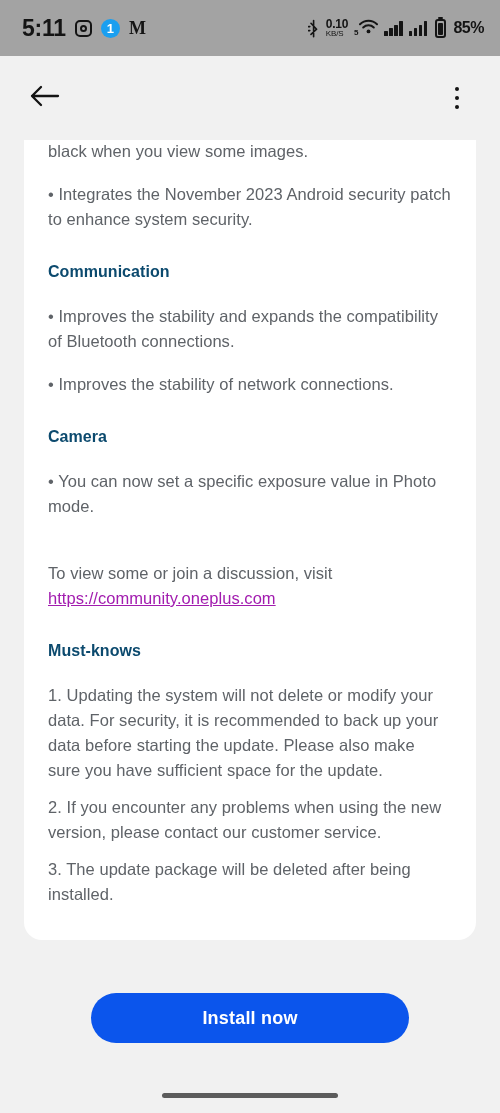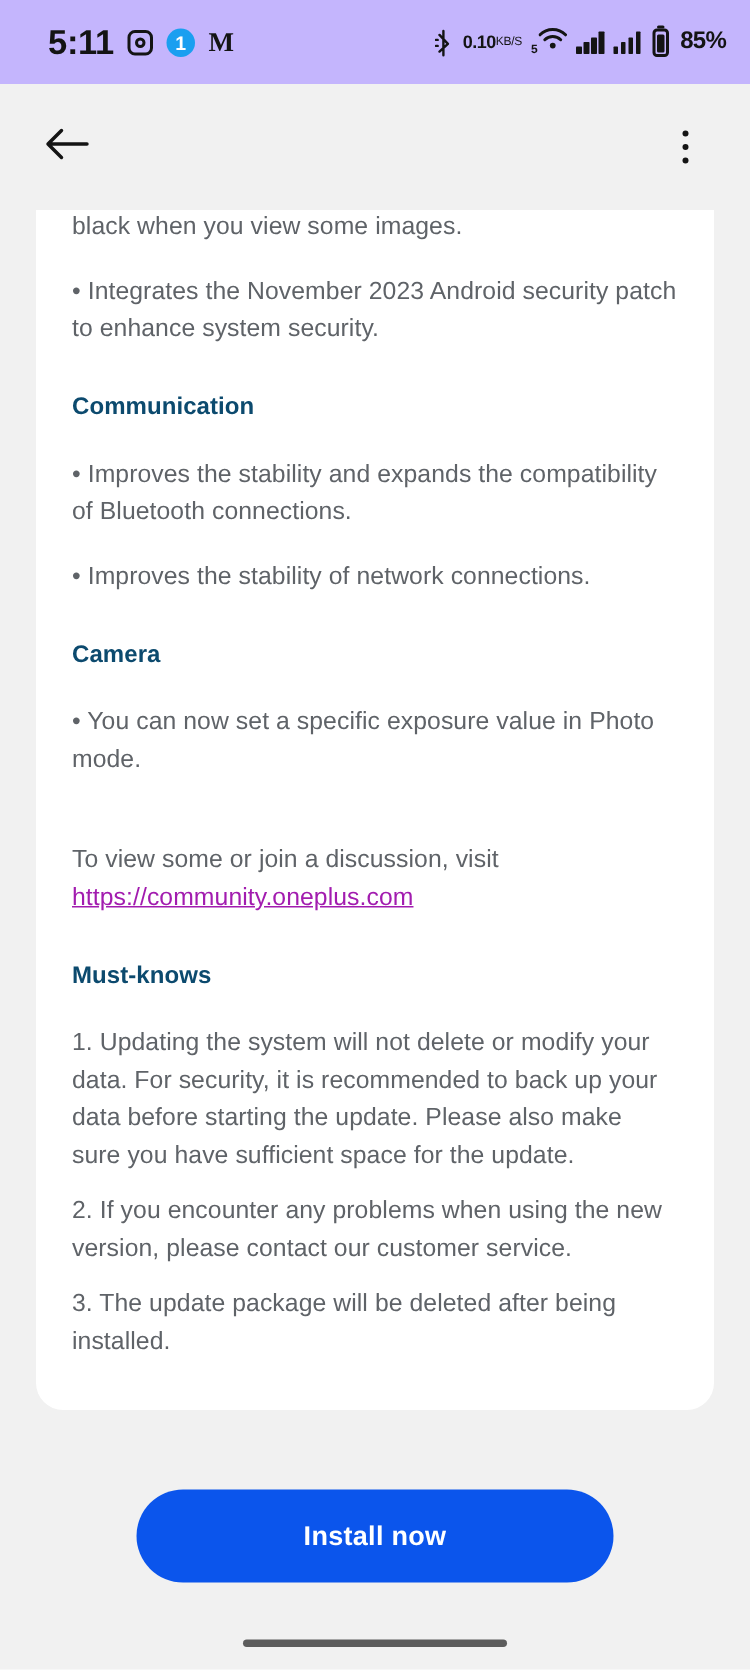--- a/index.html
+++ b/index.html
@@ -15,23 +15,23 @@
     position: relative;
     -webkit-font-smoothing: antialiased;
   }
 
   
   .statusbar {
     height: 56px;
     display: flex;
     align-items: center;
     justify-content: space-between;
-    padding: 0 16px 0 32px;
-    box-sizing: border-box;
-    background: #c4b5fd;
+    padding: 0 16px 0 22px;
+    box-sizing: border-box;
+    background: #a3a3a3;
   }
   .sb-left {
     display: flex;
     align-items: center;
     gap: 9px;
   }
   .sb-time {
     font-size: 23px;
     font-weight: bold;
     color: #141414;
@@ -77,22 +77,22 @@
   .gmail-icon {
     font-size: 18px;
     font-weight: bold;
     color: #141414;
     line-height: 1;
     font-family: "Liberation Serif", serif;
   }
   .bt-icon { width: 12px; height: 19px; }
   .kbs {
     display: flex;
-    flex-direction: row;
-    align-items: center;
+    flex-direction: column;
+    align-items: flex-start;
     line-height: 1;
     color: #141414;
   }
   .kbs-num { font-size: 12px; font-weight: bold; letter-spacing: -0.3px; }
   .kbs-unit { font-size: 8px; font-weight: normal; letter-spacing: -0.2px; }
   .wifi-wrap { display: flex; align-items: flex-end; gap: 1px; }
   .wifi-sub { font-size: 8px; font-weight: bold; color: #141414; padding-bottom: 1px; }
   .bars {
     display: flex;
     align-items: flex-end;
@@ -243,21 +243,21 @@
     bottom: 0;
     height: 173px;
     background: #f1f1f1;
     display: flex;
     flex-direction: column;
     align-items: center;
   }
   .install-btn {
     margin-top: 53px;
     width: 318px;
-    height: 62px;
+    height: 50px;
     background: #0b55ec;
     color: #ffffff;
     border: none;
     border-radius: 31px;
     font-size: 18px;
     font-weight: bold;
     font-family: "Liberation Sans", sans-serif;
     cursor: pointer;
     letter-spacing: 0.2px;
   }

